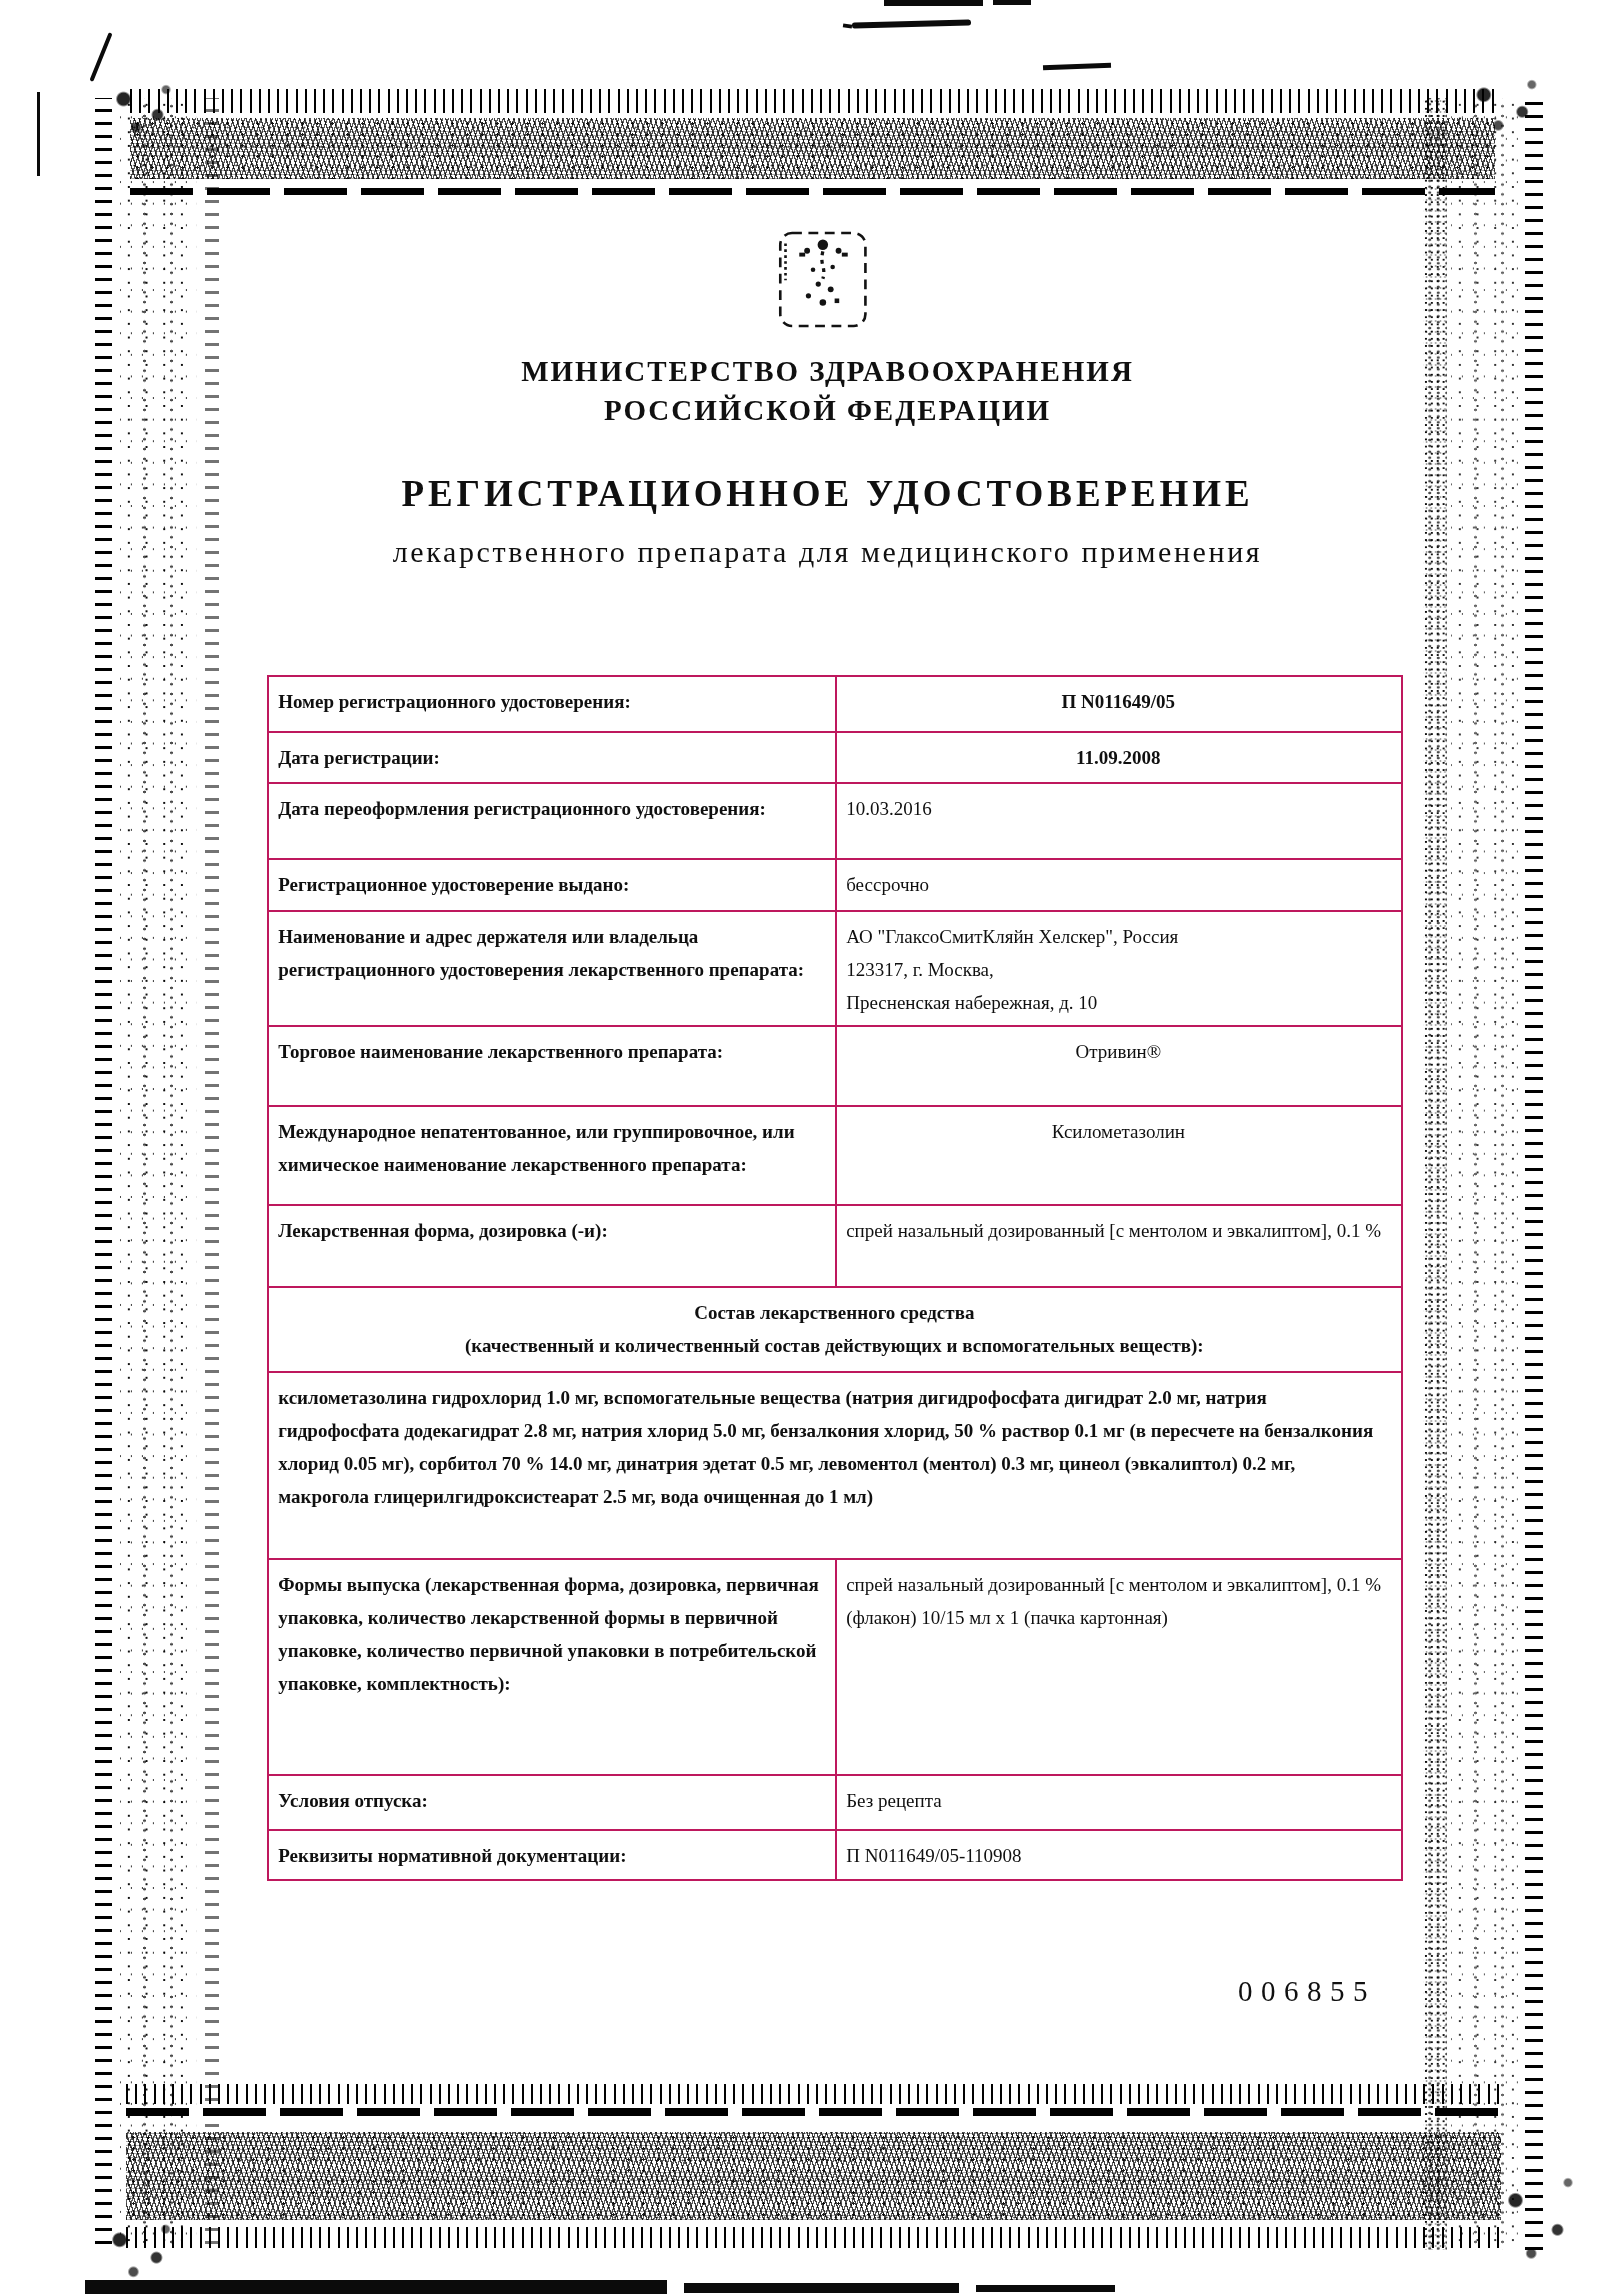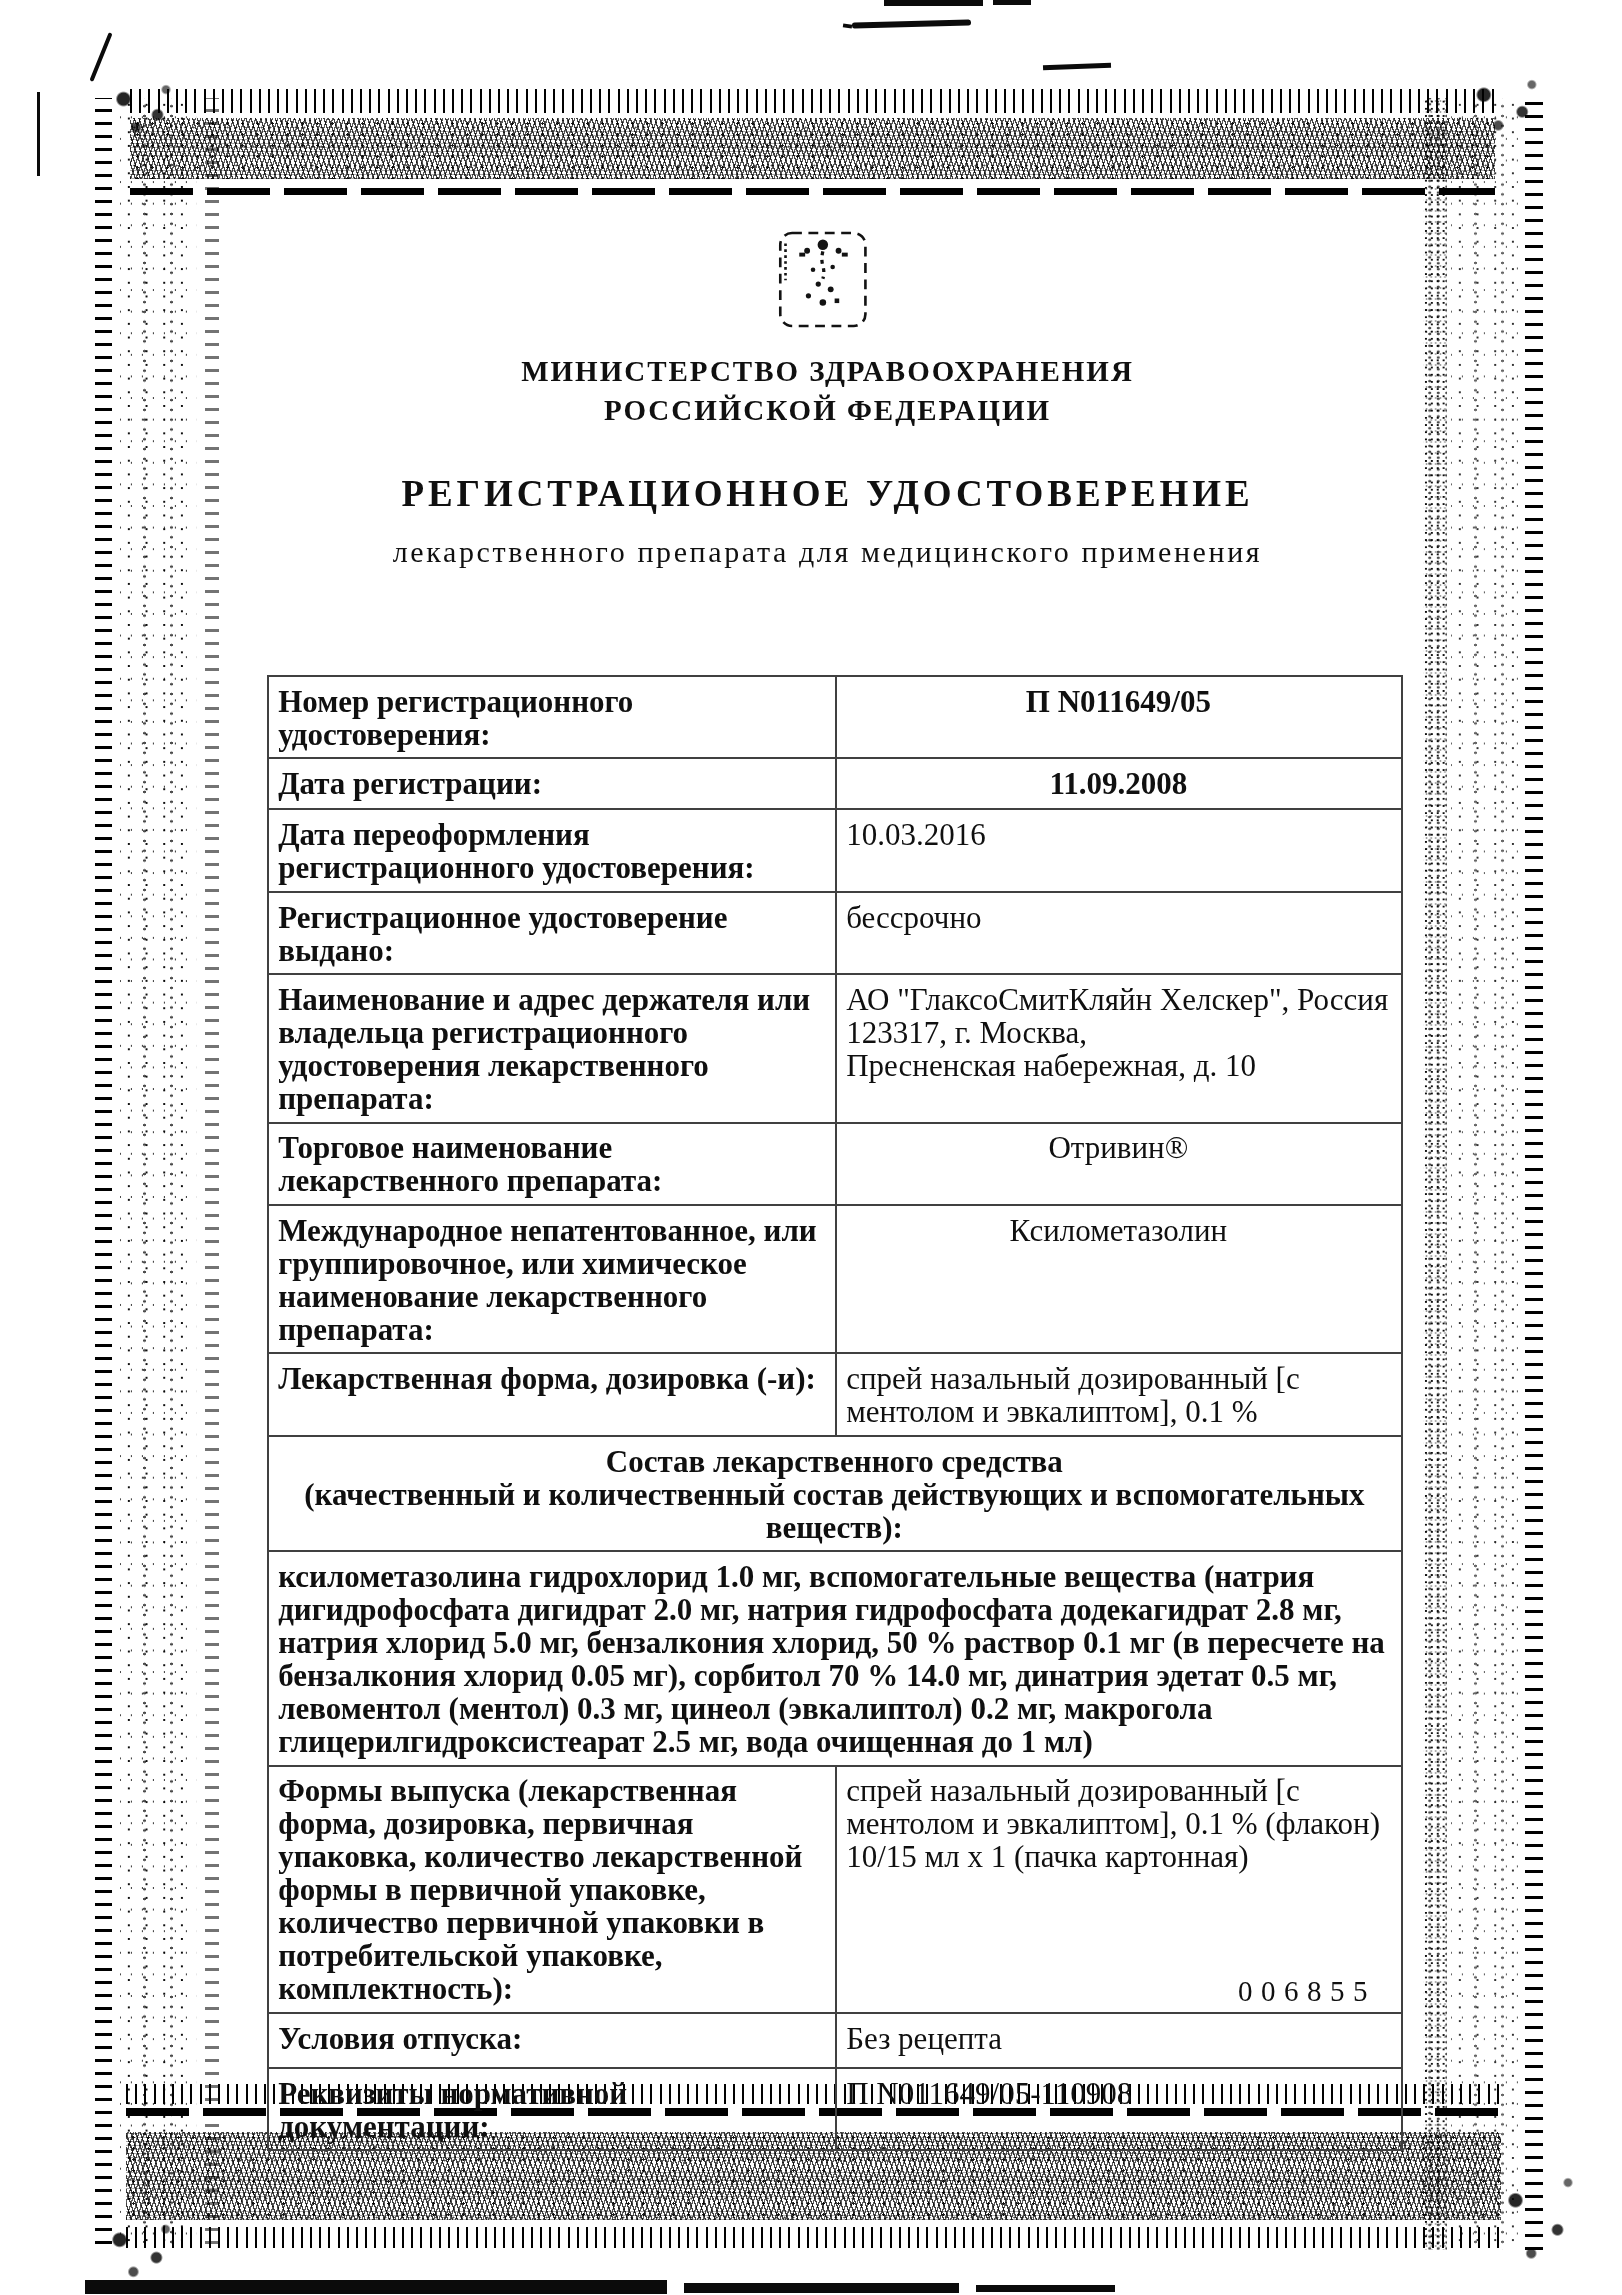--- a/index.html
+++ b/index.html
@@ -77,22 +77,22 @@
     text-align:center; font-size:30px; letter-spacing:2.6px;
   }
   .emblem { position:absolute; left:777px; top:229px; }
 
   
   table.cert {
     position:absolute; left:267px; top:675px; width:1134px;
     border-collapse:collapse; table-layout:fixed;
   }
   table.cert td {
-    border:2px solid #404040; vertical-align:top;
-    font-size:31px; line-height:33px;
+    border:2px solid #be185d; vertical-align:top;
+    font-size:19px; line-height:33px;
     padding:7.9px 10.5px 6.5px 9.2px;
     overflow:hidden;
   }
   table.cert { border:2.6px solid #141414; }
   td.l { font-weight:bold; width:568px; }
   td.v { width:566px; white-space:pre-line; }
   td.full { font-weight:bold; white-space:pre-line; }
   td.full-bold { font-weight:bold; white-space:pre-line; }
   td.v-cb { text-align:center; vertical-align:middle; font-weight:bold; font-size:28px; }
   td.v-c  { text-align:center; vertical-align:middle; font-size:28px; }

